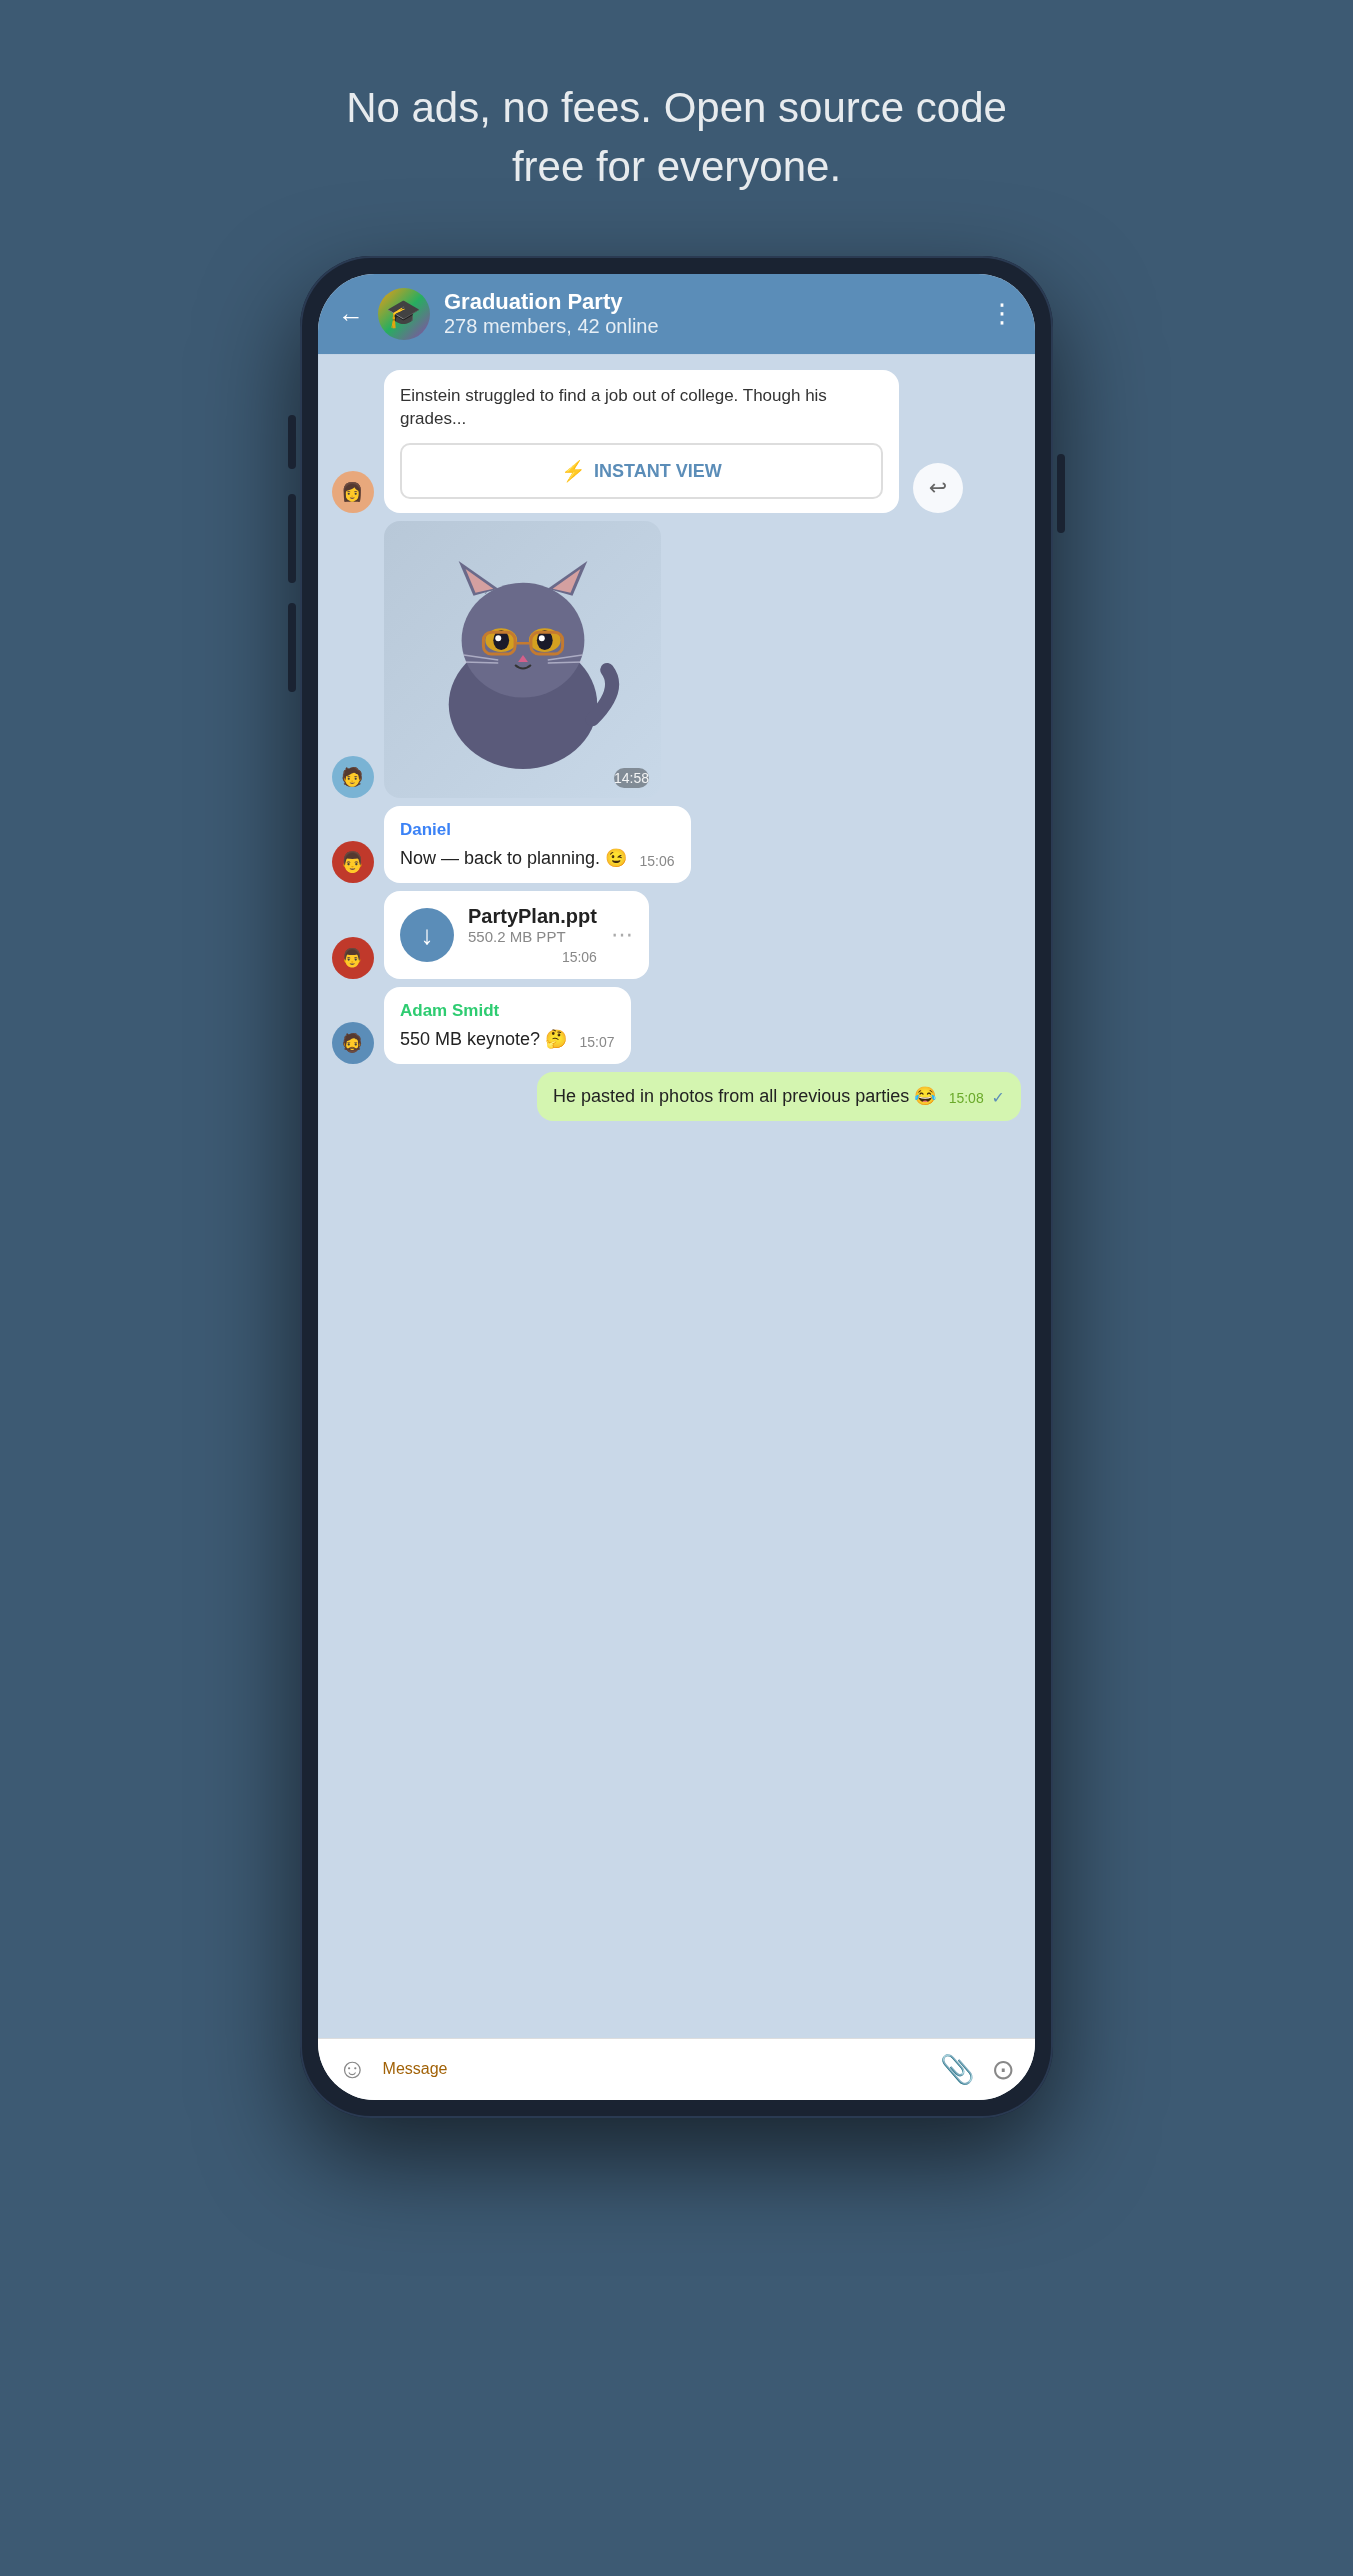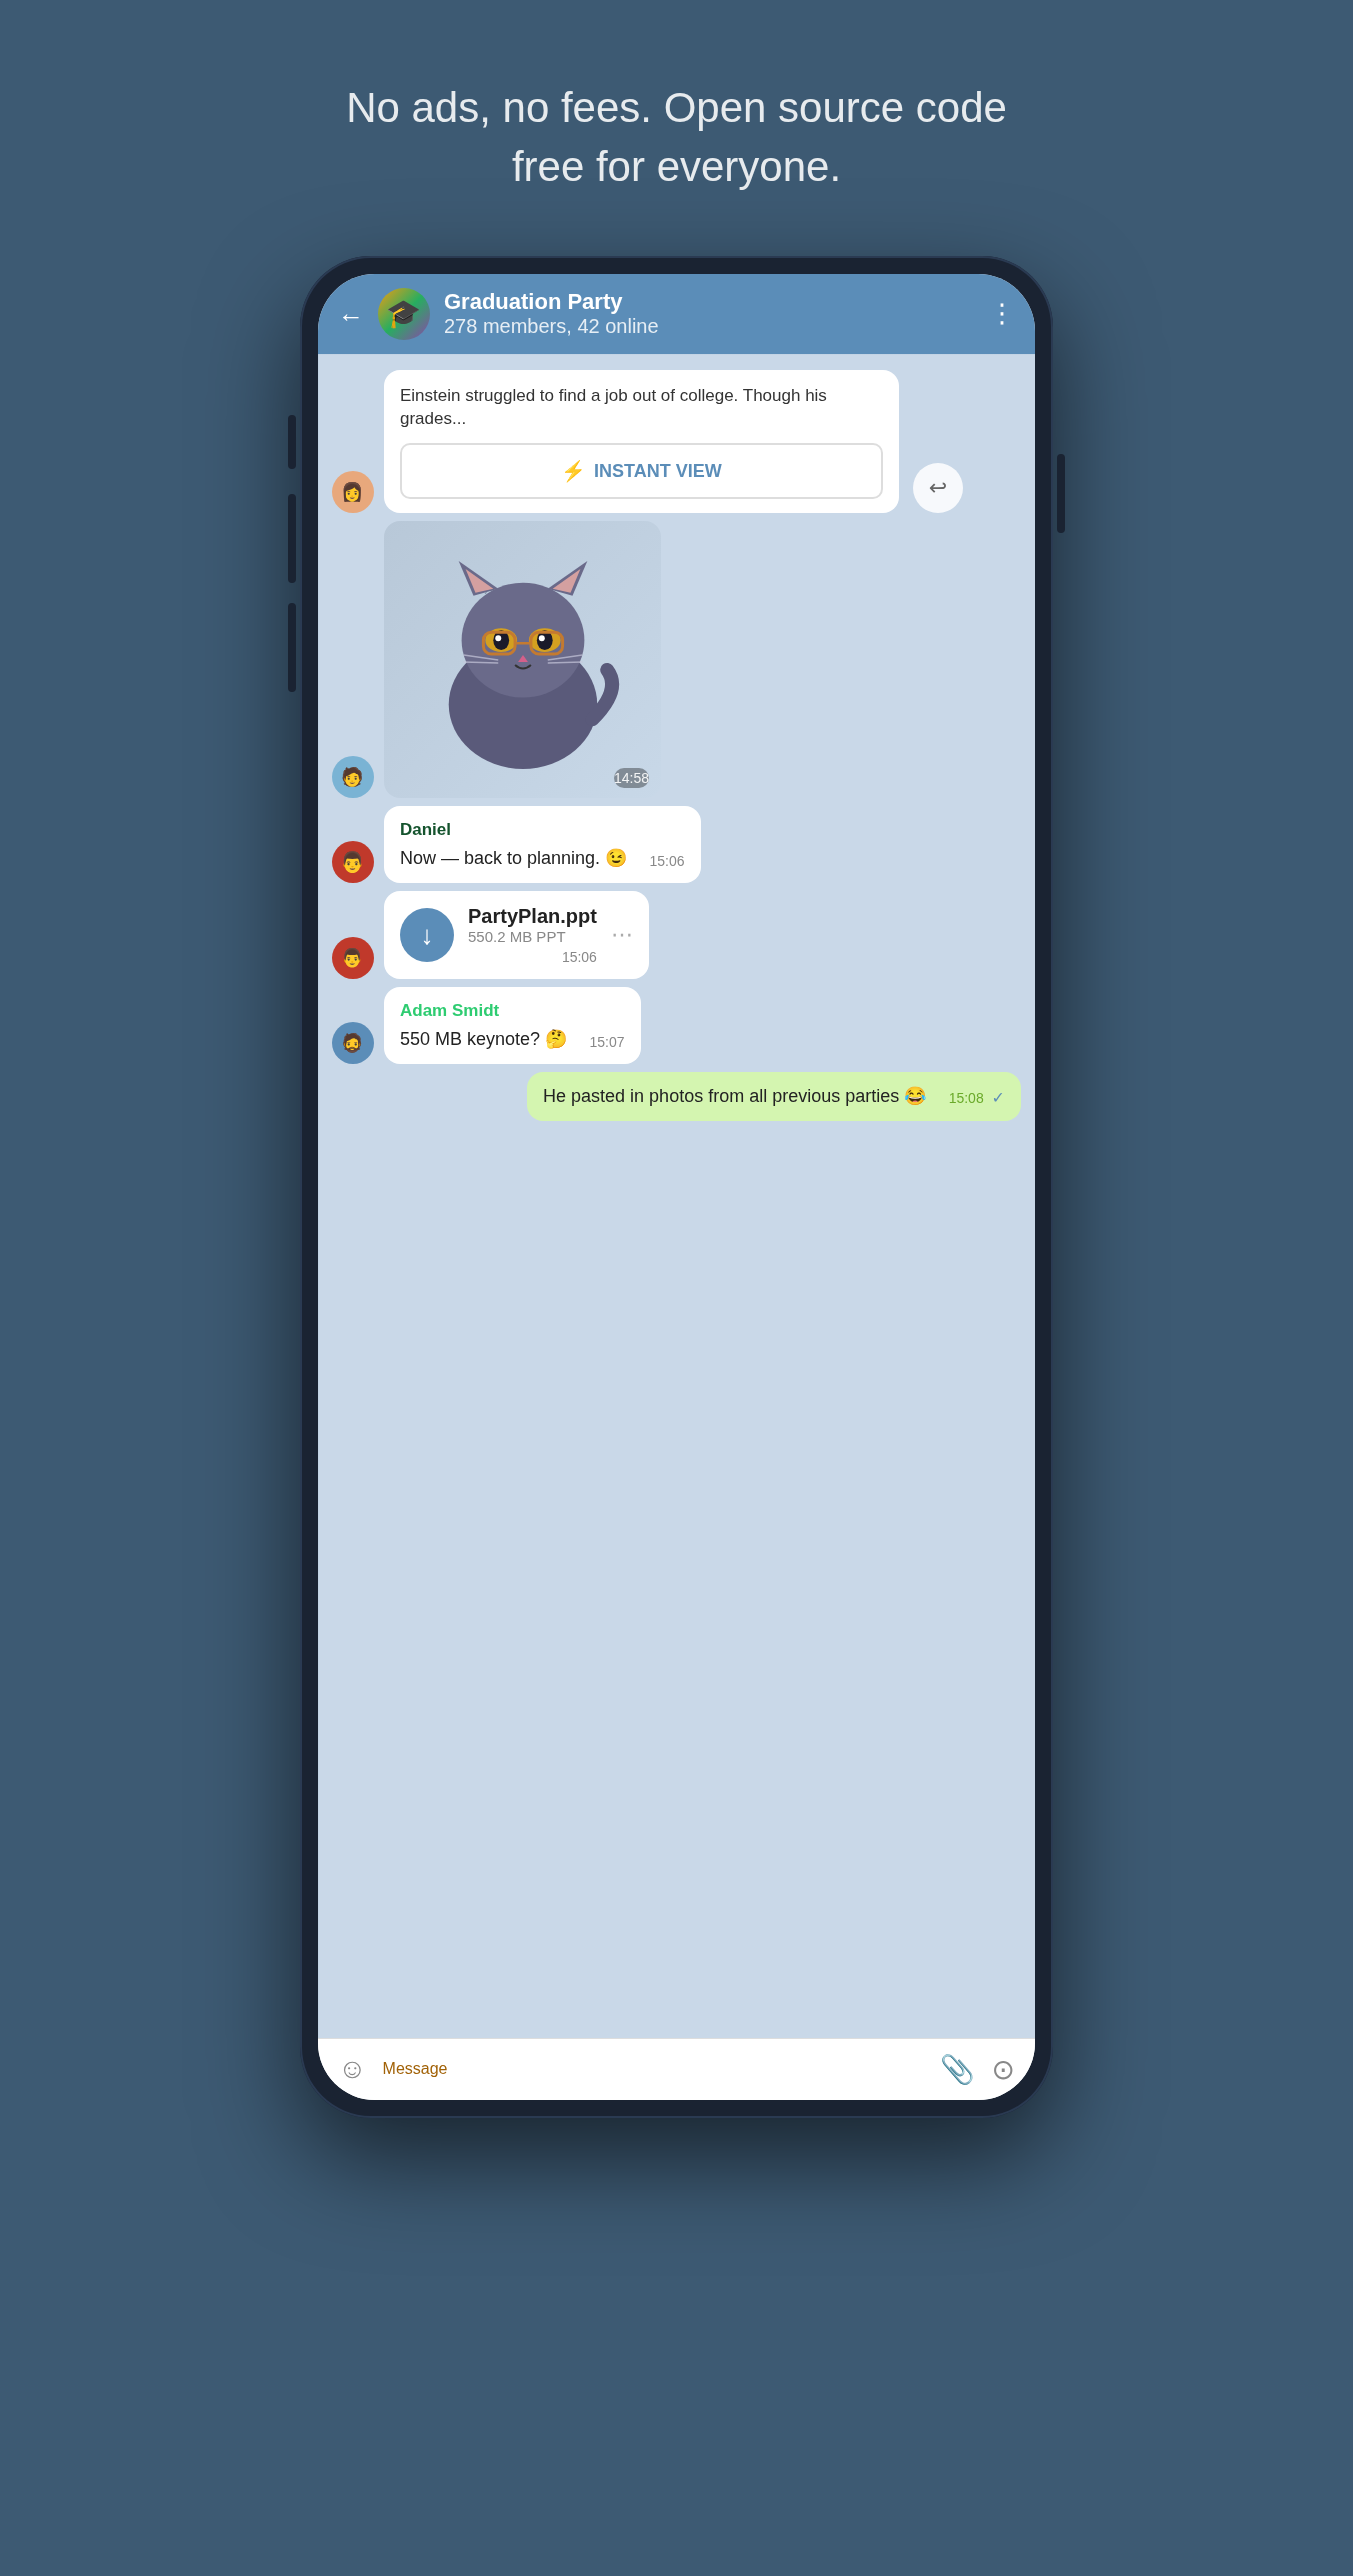--- a/index.html
+++ b/index.html
@@ -285,21 +285,21 @@
       flex-shrink: 0;
       align-self: flex-end;
     }
 
     
     .sender-name {
       font-size: 17px;
       font-weight: 700;
       margin-bottom: 4px;
     }
-    .sender-name.daniel { color: #14532d; }
+    .sender-name.daniel { color: #3b82f6; }
     .sender-name.adam { color: #2ecc71; }
 
     
     .file-bubble {
       background: white;
       border-radius: 16px;
       padding: 14px 16px;
       max-width: 515px;
       display: flex;
       align-items: center;
@@ -367,21 +367,21 @@
       font-size: 14px;
       color: #888;
       white-space: nowrap;
       margin-left: 6px;
       align-self: flex-end;
       flex-shrink: 0;
     }
     .msg-content-wrap {
       display: flex;
       align-items: flex-end;
-      gap: 16px;
+      gap: 6px;
       flex-wrap: wrap;
     }
   </style>
 </head>
 <body>
 
 <div class="hero-section">
   <p class="hero-subtitle">No ads, no fees. Open source code free for everyone.</p>
 </div>
 

